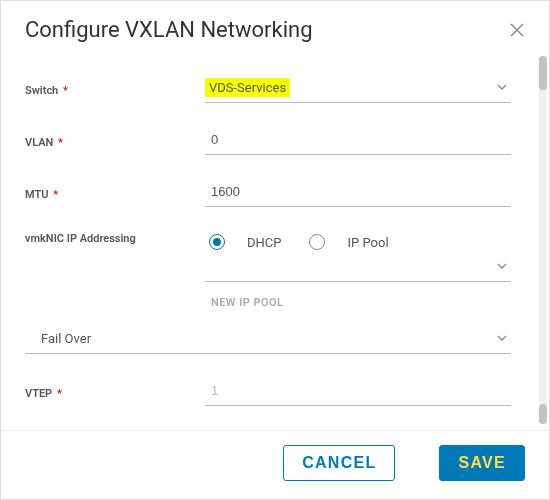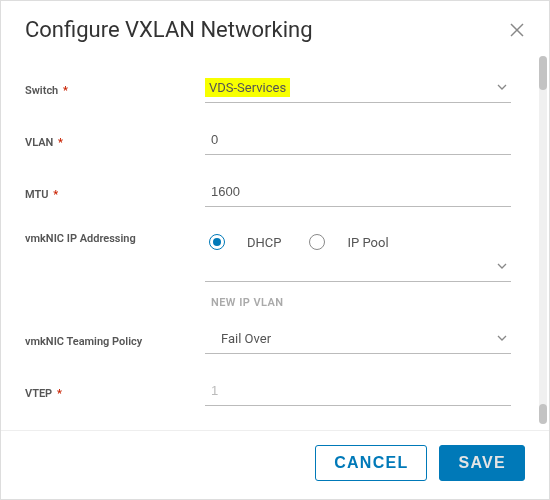--- a/index.html
+++ b/index.html
@@ -209,22 +209,23 @@
     cursor: pointer;
     text-transform: uppercase;
   }
   .btn-outline {
     background: #fff;
     color: #0079b8;
     border: 1px solid #0079b8;
   }
   .btn-primary {
     background: #0079b8;
-    color: #e5e5e5;
+    color: #fde047;
     border: 1px solid #0079b8;
+    margin-left: 32px;
   }
 </style>
 </head>
 <body>
 
 <div class="dialog">
 
   <div class="dialog-header">
     <div class="dialog-title">Configure VXLAN Networking</div>
     <div class="close-icon">
@@ -292,26 +293,25 @@
               <span>IP Pool</span>
             </div>
           </div>
           <div class="empty-select">
             <span class="chevron">
               <svg viewBox="0 0 10 6" width="10" height="6">
                   <path d="M1 1 L5 5 L9 1" fill="none" stroke="currentColor" stroke-width="1.3"></path>
                 </svg>
             </span>
           </div>
-          <div class="new-ip-pool">NEW IP VLAN</div>
-        </div>
-      </div>
-
-      <div class="form-row">
-        <div class="form-label">vmkNIC Teaming Policy</div>
+          <div class="new-ip-pool">NEW IP POOL</div>
+        </div>
+      </div>
+
+      <div class="form-row">
         <div class="form-control">
           <div class="select-wrap">
             <span class="select-value">Fail Over</span>
             <span class="chevron">
               <svg viewBox="0 0 10 6" width="10" height="6">
                   <path d="M1 1 L5 5 L9 1" fill="none" stroke="currentColor" stroke-width="1.3"></path>
                 </svg>
             </span>
           </div>
         </div>

